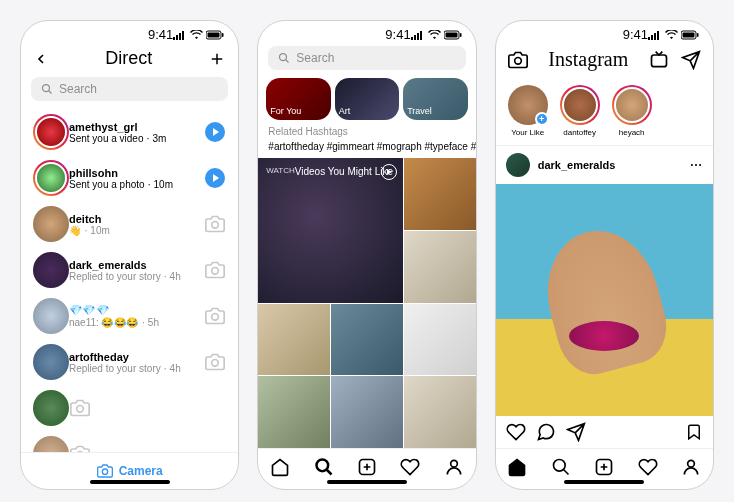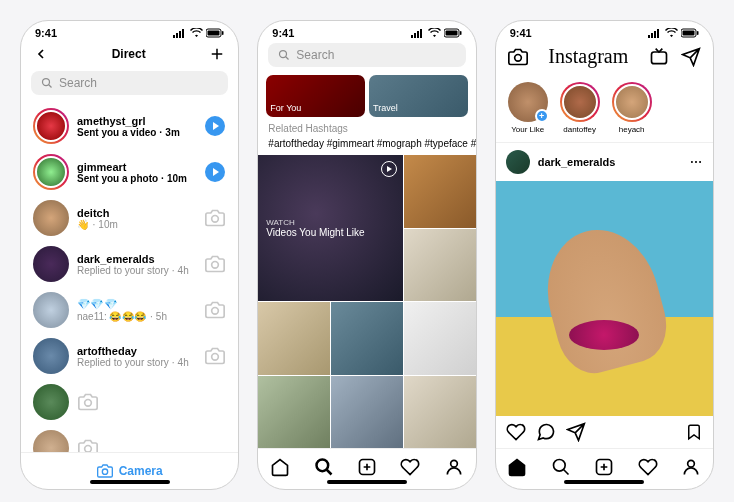--- a/index.html
+++ b/index.html
@@ -1,46 +1,46 @@
 <!DOCTYPE html>
 <html><head>
 <meta charset="utf-8">
 <style>
 *{margin:0;padding:0;box-sizing:border-box;font-family:-apple-system,BlinkMacSystemFont,sans-serif}
 body{background:#f5f5f7;display:flex;gap:18px;padding:20px;justify-content:center}
 .phone{width:225px;height:470px;background:#fff;border-radius:28px;border:1px solid #d0d0d0;overflow:hidden;display:flex;flex-direction:column;position:relative}
-.status-bar{display:flex;justify-content:space-between;align-items:center;padding:6px 14px 2px;font-size:11px;font-weight:700}
+.status-bar{display:flex;justify-content:flex-end;align-items:center;padding:6px 14px 2px;font-size:13px;font-weight:400}
 .status-icons{display:flex;gap:3px;align-items:center}
 .nav-bar{display:flex;justify-content:space-between;align-items:center;padding:4px 12px 8px}
-.nav-title{font-weight:700;font-size:12px}
+.nav-title{font-weight:400;font-size:18px}
 .search-bar{margin:0 10px 8px;background:#efefef;border-radius:8px;padding:5px 10px;display:flex;align-items:center;gap:6px;font-size:12px;color:#8e8e8e}
 .dm-list{flex:1;overflow:hidden}
-.dm-row{display:flex;align-items:center;padding:5px 12px;gap:8px}
+.dm-row{display:flex;align-items:center;padding:5px 12px;gap:0}
 .avatar{width:36px;height:36px;border-radius:50%;flex-shrink:0;position:relative}
 .story-ring{padding:2px;background:linear-gradient(45deg,#f09433,#e6683c,#dc2743,#cc2366,#bc1888);border-radius:50%}
 .story-ring .avatar{width:32px;height:32px;border:2px solid #fff}
 .dm-text{flex:1;min-width:0}
 .dm-name{font-size:11px;font-weight:600;white-space:nowrap;overflow:hidden;text-overflow:ellipsis}
 .dm-sub{font-size:10px;color:#8e8e8e;white-space:nowrap;overflow:hidden;text-overflow:ellipsis}
-.dm-sub.bold{color:#000;font-weight:700}
+.dm-sub.bold{color:#000;font-weight:400}
 .dm-action{width:22px;height:22px;display:flex;align-items:center;justify-content:center;color:#c7c7c7}
 .play-btn{width:20px;height:20px;border-radius:50%;background:#3797f0;display:flex;align-items:center;justify-content:center}
 .play-btn::after{content:"";border-left:6px solid #fff;border-top:4px solid transparent;border-bottom:4px solid transparent;margin-left:1px}
 .camera-btn{padding:10px;text-align:center;color:#3797f0;font-weight:600;font-size:12px;display:flex;align-items:center;justify-content:center;gap:6px;border-top:1px solid #eee}
 .home-indicator{width:80px;height:4px;background:#000;border-radius:3px;position:absolute;bottom:5px;left:50%;transform:translateX(-50%)}
 .category-row{display:flex;gap:4px;padding:0 8px 6px;overflow:hidden}
-.category{flex:1;height:42px;border-radius:7px;position:relative;display:flex;align-items:flex-end;padding:4px;font-size:9px;color:#fff;font-weight:500}
+.category{flex:1;height:42px;border-radius:14px;position:relative;display:flex;align-items:flex-end;padding:4px;font-size:9px;color:#fff;font-weight:500}
 .cat1{background:linear-gradient(135deg,#8b0000,#4a0000)}
 .cat2{background:linear-gradient(135deg,#1a1a2e,#4a4a6e)}
 .cat3{background:linear-gradient(135deg,#5a7a8a,#3a5a6a)}
 .related{padding:0 10px 4px;font-size:10px;color:#8e8e8e}
 .hashtags{padding:0 10px 6px;font-size:10px;white-space:nowrap;overflow:hidden}
 .explore-grid{flex:1;display:grid;grid-template-columns:1fr 1fr 1fr;grid-template-rows:repeat(4,1fr);gap:1px;overflow:hidden}
 .tile{background:#ddd;position:relative}
-.tile.big{grid-column:span 2;grid-row:span 2;background:radial-gradient(circle at 40% 40%,#4a3a5a,#1a1a2a);display:flex;flex-direction:column;justify-content:center;padding:8px;color:#fff}
+.tile.big{grid-column:span 2;grid-row:span 2;background:radial-gradient(circle at 40% 40%,#4a3a5a,#1a1a2a);display:flex;justify-content:flex-start;padding:8px;color:#fff}
 .tile.big .watch{font-size:8px;opacity:.8}
 .tile.big .watch-title{font-size:10px;font-weight:400}
 .play-overlay{position:absolute;top:6px;right:6px;width:16px;height:16px;border:1.5px solid #fff;border-radius:50%;display:flex;align-items:center;justify-content:center}
 .play-overlay::after{content:"";border-left:5px solid #fff;border-top:3px solid transparent;border-bottom:3px solid transparent;margin-left:1px}
 .tab-bar{display:flex;justify-content:space-around;align-items:center;padding:8px 0 12px;border-top:1px solid #eee}
 .tab-bar svg{width:20px;height:20px}
 .logo-font{font-family:"Brush Script MT",cursive;font-size:20px;font-weight:400}
 .stories{display:flex;gap:8px;padding:6px 10px 8px;overflow:hidden;border-bottom:1px solid #efefef}
 .story{display:flex;flex-direction:column;align-items:center;gap:3px;width:44px}
 .story-av{width:40px;height:40px;border-radius:50%;position:relative}
@@ -127,21 +127,21 @@
         </div>
         <div class="dm-action">
           <div class="play-btn"></div>
         </div>
       </div>
       <div class="dm-row">
         <div class="story-ring">
           <div class="avatar av2"></div>
         </div>
         <div class="dm-text">
-          <div class="dm-name">gimmeart</div>
+          <div class="dm-name">phillsohn</div>
           <div class="dm-sub bold">Sent you a photo · 10m</div>
         </div>
         <div class="dm-action">
           <div class="play-btn"></div>
         </div>
       </div>
       <div class="dm-row">
         <div class="avatar av3"></div>
         <div class="dm-text">
           <div class="dm-name">deitch</div>
@@ -245,20 +245,23 @@
   <div class="search-bar" style="margin-top:2px">
     <svg width="12" height="12" viewBox="0 0 24 24" fill="none" stroke="#8e8e8e" stroke-width="2.5">
         <circle cx="10" cy="10" r="7"></circle>
         <path d="M21 21l-6-6"></path>
       </svg>
     <span>Search</span>
   </div>
   <div class="category-row">
     <div class="category cat1">
         <span>For You</span>
+      </div>
+    <div class="category cat2">
+        <span>Art</span>
       </div>
     <div class="category cat3">
         <span>Travel</span>
       </div>
   </div>
   <div class="related">Related Hashtags</div>
   <div class="hashtags">#artoftheday #gimmeart #mograph #typeface #artis</div>
   <div class="explore-grid">
     <div class="tile big">
       <div class="play-overlay"></div>

